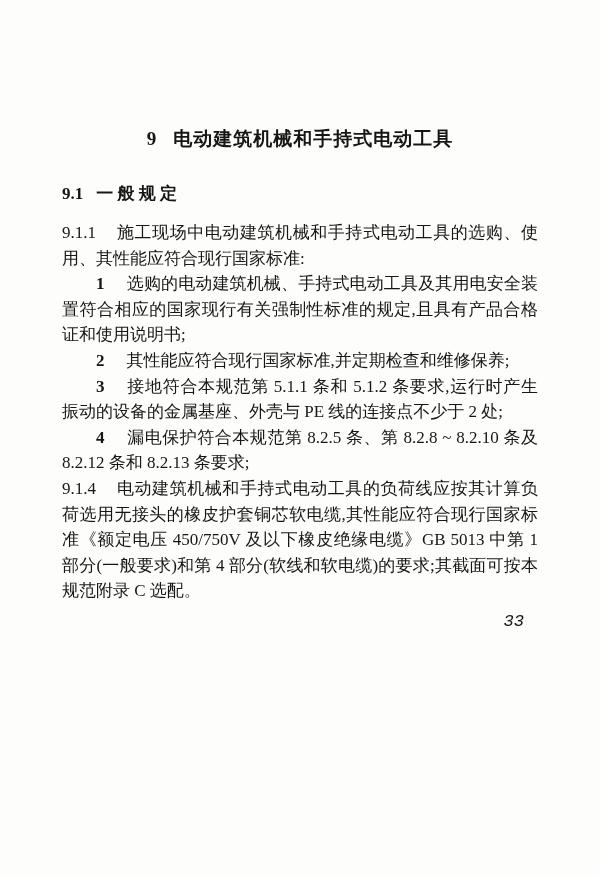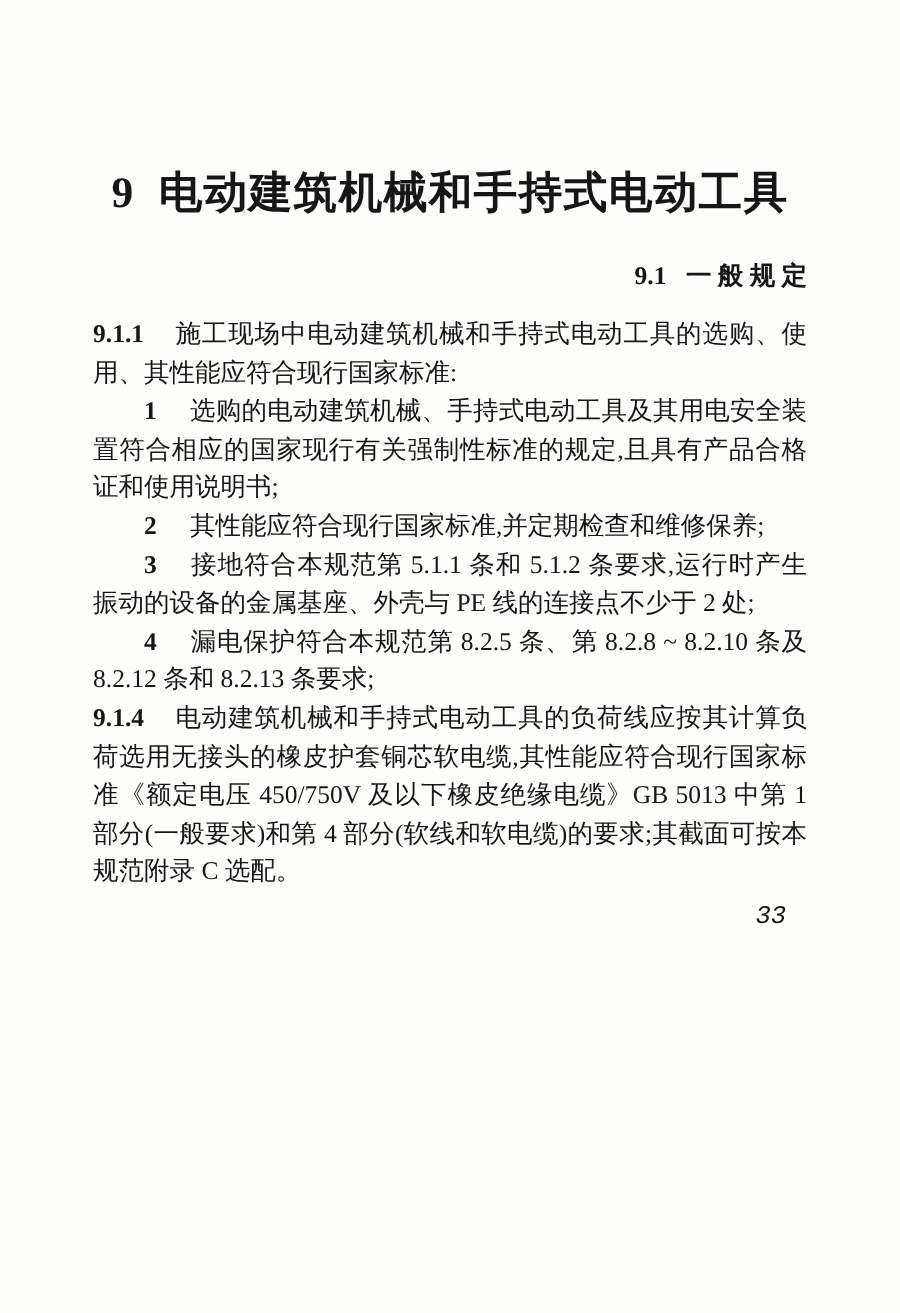--- a/index.html
+++ b/index.html
@@ -15,54 +15,54 @@
     overflow: hidden;
   }
   .page {
     box-sizing: border-box;
     width: 600px;
     height: 875px;
     padding: 112px 62px 0 62px;
   }
   .chapter-title {
     text-align: center;
-    font-size: 29px;
+    font-size: 19px;
     font-weight: bold;
     line-height: 30px;
-    margin: 2px 0 30px 0;
+    margin: 12px 0 30px 0;
     letter-spacing: 1px;
     white-space: nowrap;
   }
   .chapter-num {
     margin-right: 17px;
     letter-spacing: 0;
   }
   .section-heading {
-    text-align: right;
+    text-align: left;
     font-size: 17px;
     font-weight: bold;
     line-height: 20px;
     margin: 0 0 16px 0;
     white-space: nowrap;
   }
   .section-num {
     margin-right: 13px;
   }
   .body-text {
     font-size: 17px;
     line-height: 25.6px;
     text-align: justify;
     text-justify: inter-ideograph;
   }
   .body-text p {
     margin: 0;
     padding: 0;
   }
   p.clause .label {
-    font-weight: bold;
+    font-weight: normal;
     margin-right: 1.2em;
   }
   p.item {
     text-indent: 2em;
   }
   p.item .label {
     font-weight: bold;
     margin-right: 1.3em;
   }
   p.plain {

